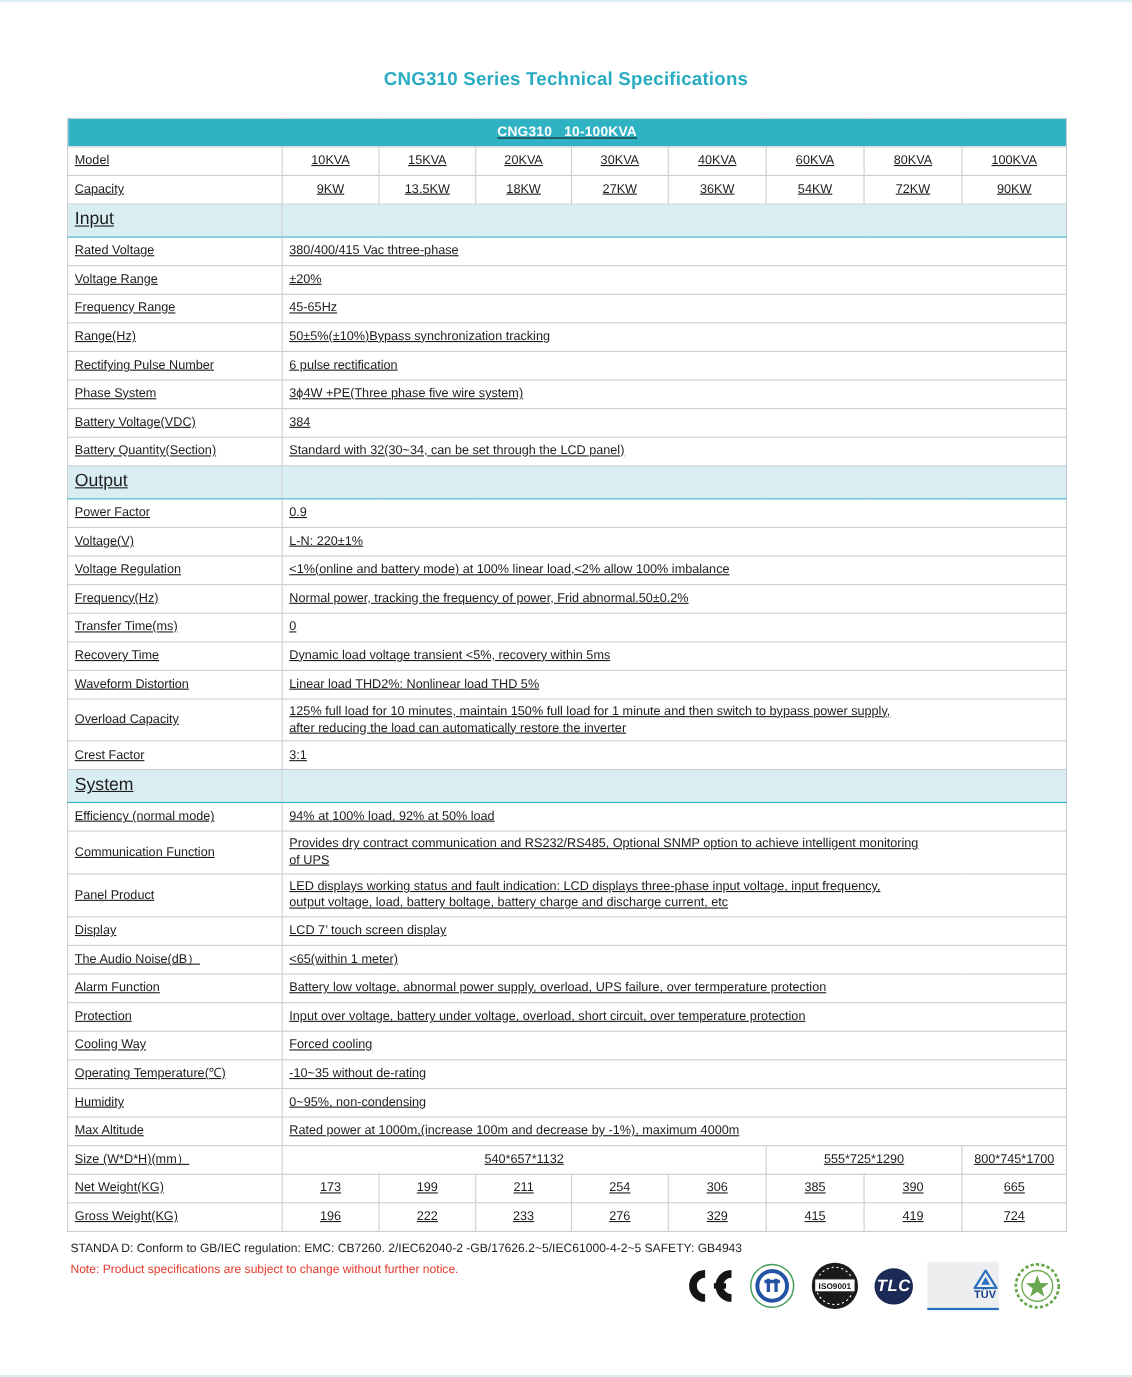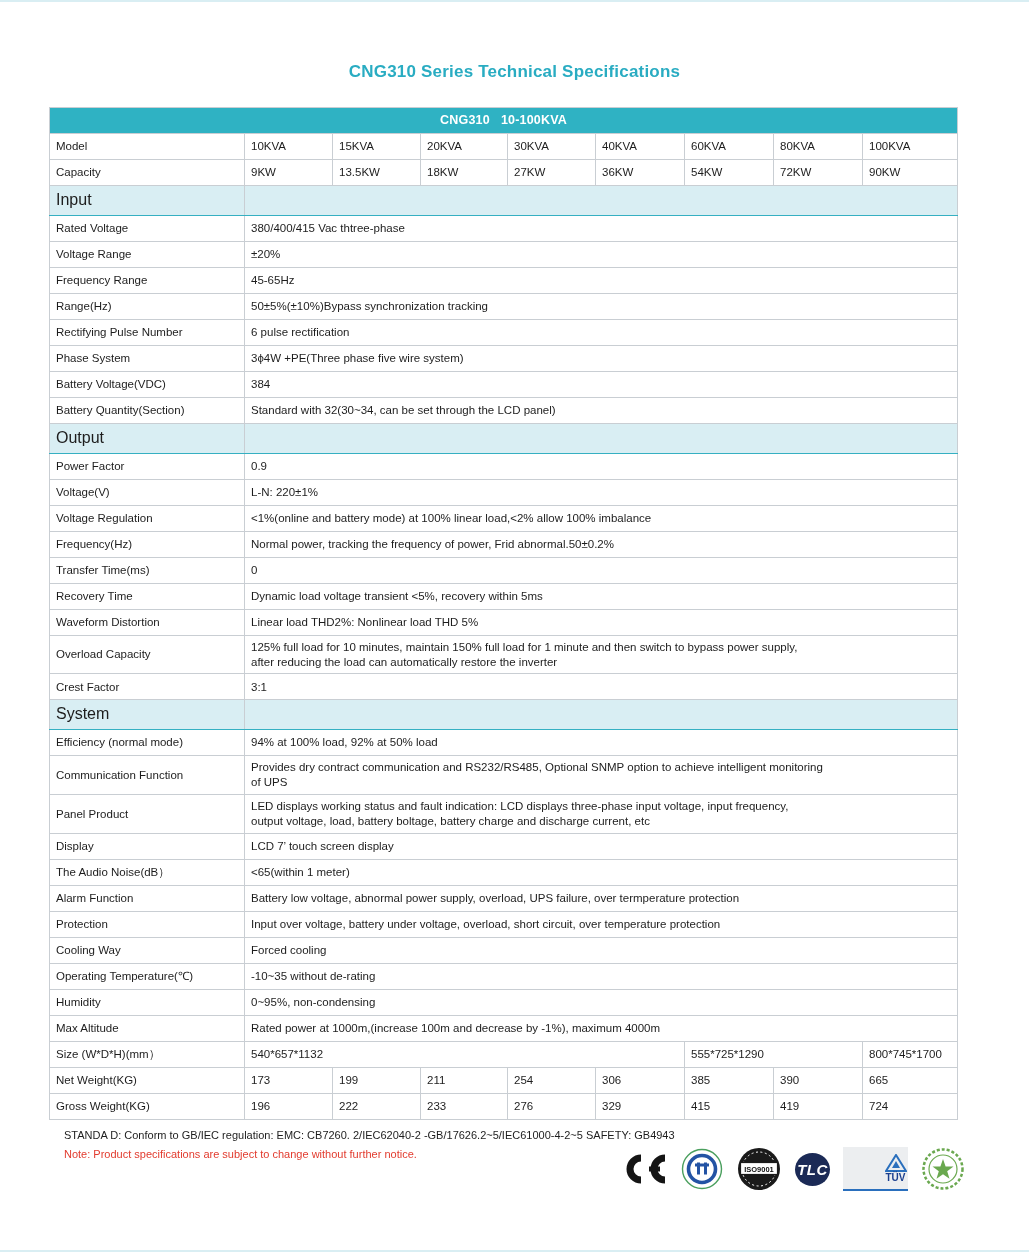--- a/index.html
+++ b/index.html
@@ -8,37 +8,37 @@
     font-family:"Liberation Sans", sans-serif;color:#1d1d1d;overflow:hidden;
   }
   .page-edge{position:absolute;left:0;width:1029px;height:2px;background:#d9eef3;}
   .edge-top{top:0;}
   .edge-bottom{bottom:0;}
   .page-title{
     position:absolute;top:62px;left:0;width:1029px;text-align:center;
     font-size:17px;font-weight:bold;color:#29acc2;margin:0;letter-spacing:.2px;
   }
   table.spec{
-    position:absolute;left:49px;top:107px;width:908px;
+    position:absolute;left:61px;top:107px;width:908px;
     border-collapse:collapse;table-layout:fixed;
-    font-size:11.5px;color:#1d1d1d;
+    font-size:11.5px;color:#1d1d1d;text-decoration:underline;
   }
   table.spec td{
     border:1px solid #c9ced3;
     padding:4px 6px;height:17px;line-height:1.3;
     overflow:hidden;
   }
   td.band-cell{
     background:#2fb2c3;color:#ffffff;font-weight:bold;font-size:12.5px;
     text-align:center;border:1px solid #2fb2c3;height:21px;
     white-space:pre;letter-spacing:.2px;
   }
   td.lbl{padding-left:9px;}
   td.val{padding-left:26px;white-space:pre-line;}
-  td.c{}
+  td.c{text-align:center;}
   tr.sec td{
     background:#d9eef3;
     border-top:1px solid #35b0c2;border-bottom:1px solid #35b0c2;
     font-size:16px;height:18px;
   }
   .footer-std{
     position:absolute;left:64px;top:1129px;font-size:11px;color:#1d1d1d;width:760px;
   }
   .footer-note{
     position:absolute;left:64px;top:1148px;font-size:11px;color:#e23b2e;width:600px;

